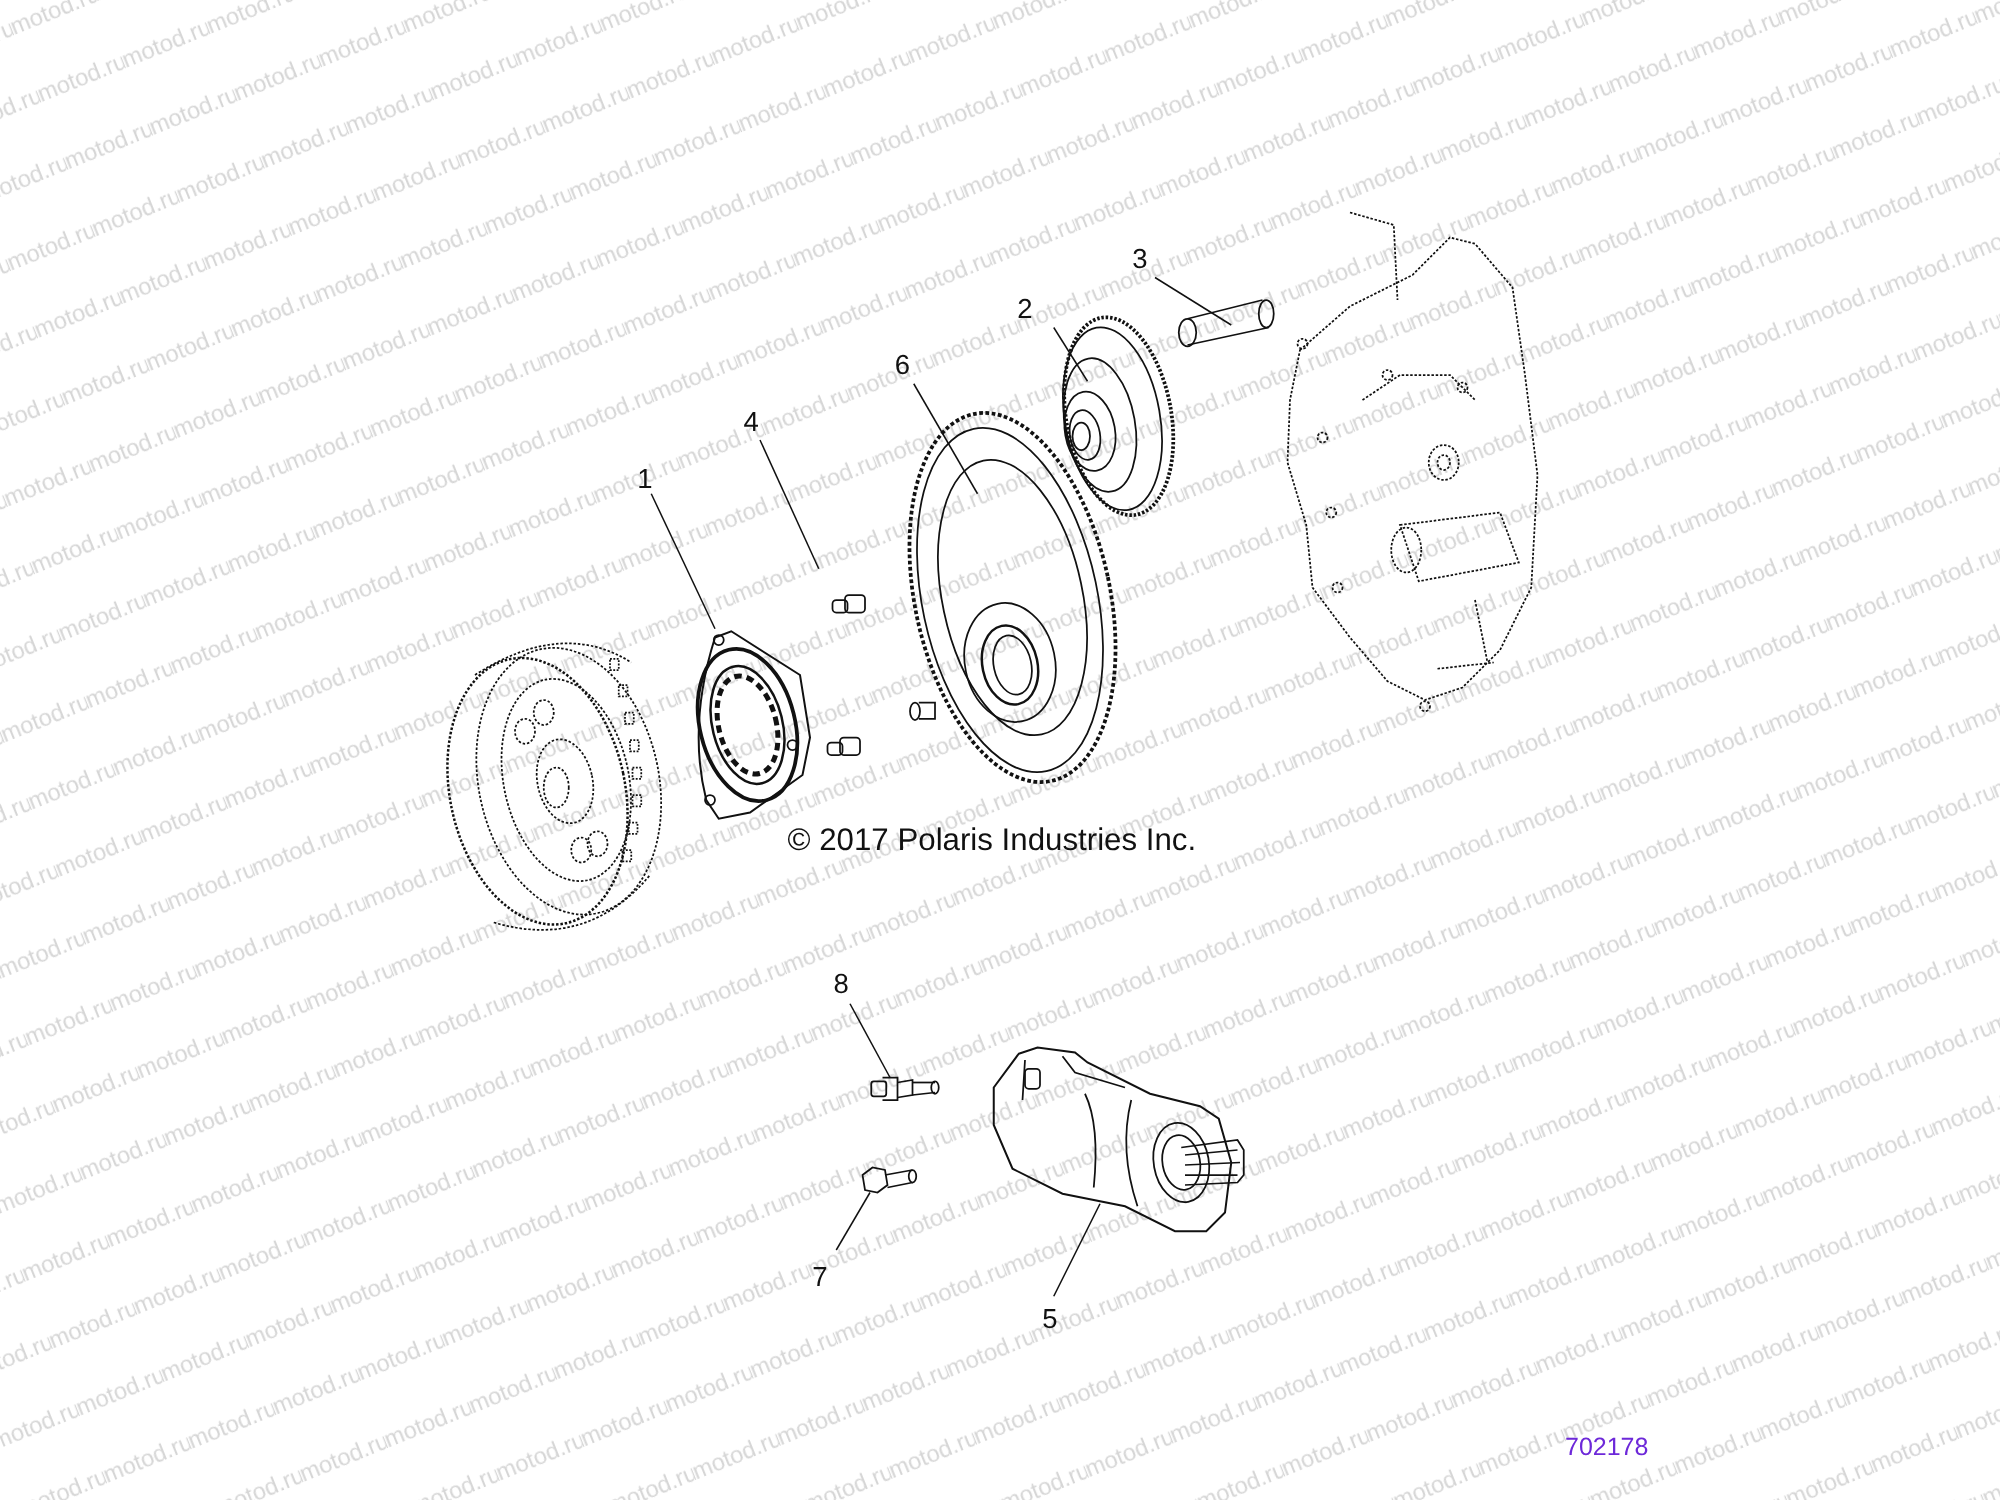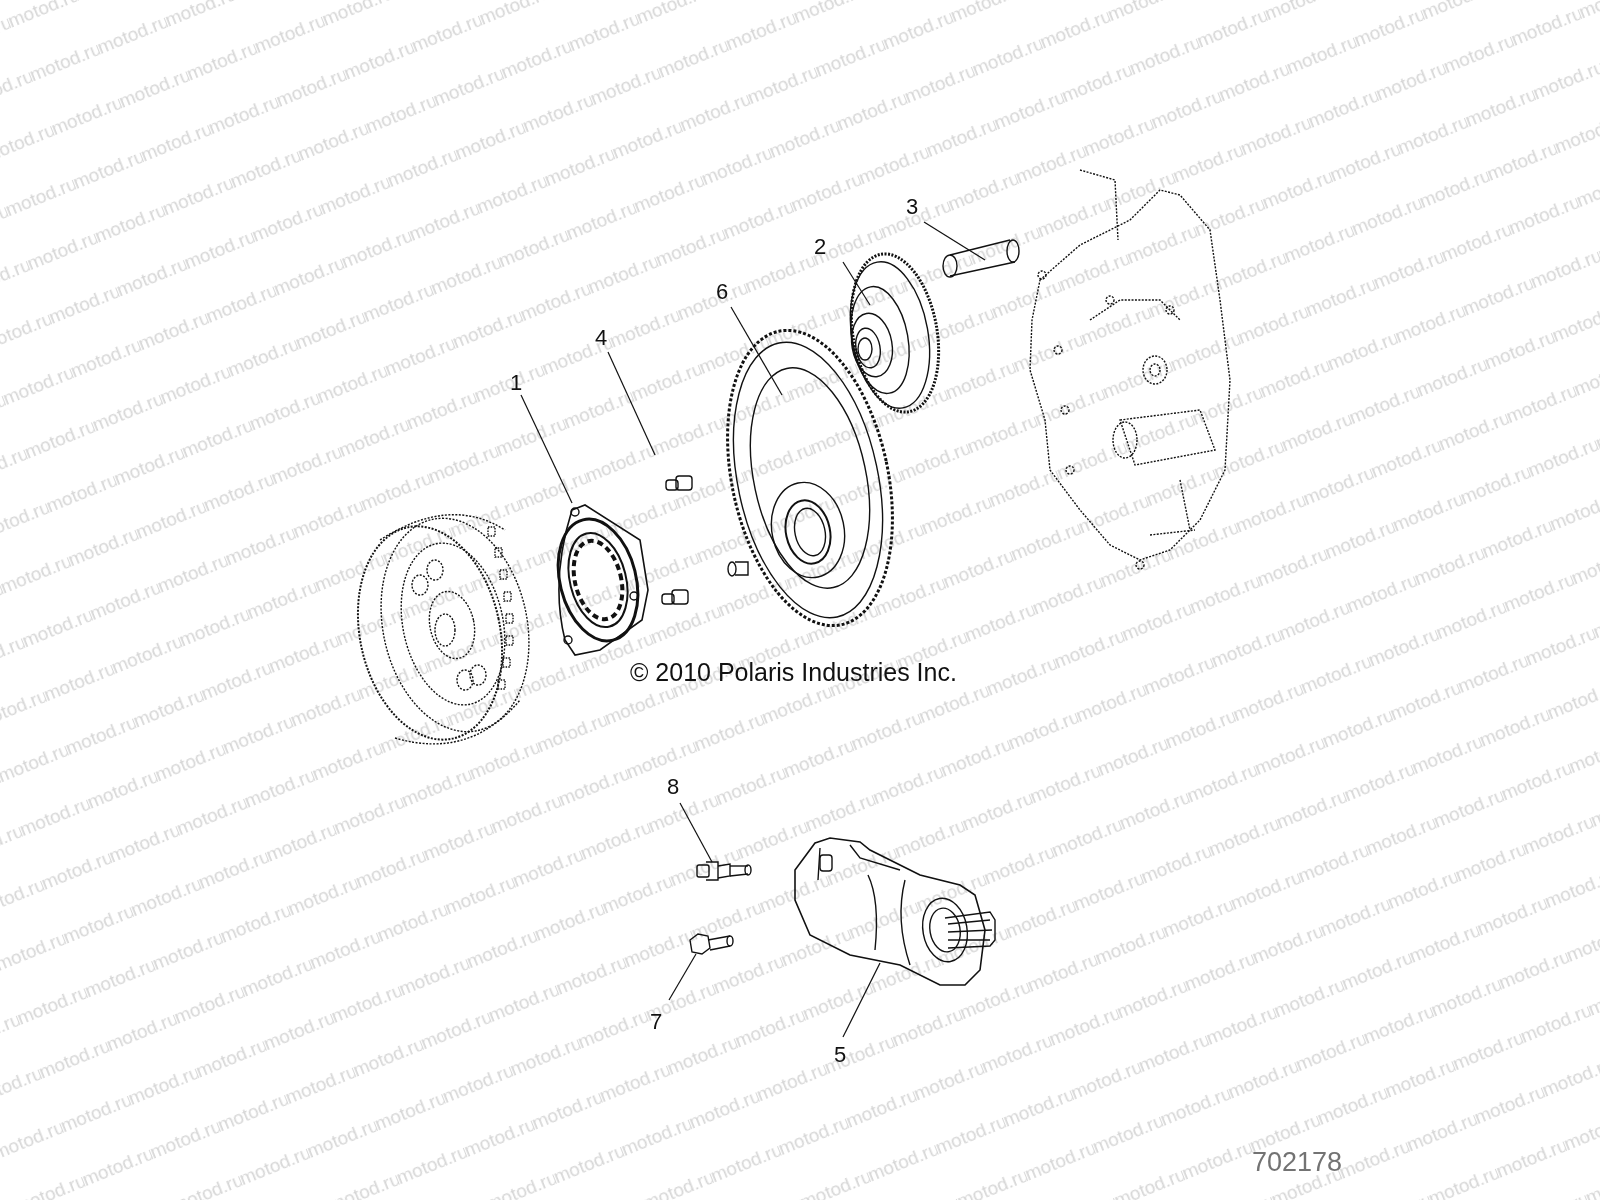--- a/index.html
+++ b/index.html
@@ -1,21 +1,21 @@
 <!DOCTYPE html>
 <html><head>
 <meta charset="utf-8">
 <style>
   html, body { margin: 0; padding: 0; background: #ffffff; }
   body { width: 1600px; height: 1200px; position: relative; overflow: hidden; font-family: "Liberation Sans", sans-serif; }
   #watermark { position: absolute; left: 0; top: 0; width: 1600px; height: 1200px; pointer-events: none; }
   #drawing { position: absolute; left: 0; top: 0; width: 1600px; height: 1200px; }
   .callout { position: absolute; font-family: "Liberation Sans", sans-serif; font-size: 22px; color: #111; line-height: 1; transform: translate(-50%, -50%); }
   .copyright { position: absolute; left: 630px; top: 658px; font-size: 25px; color: #111; white-space: nowrap; }
-  .part-number { position: absolute; left: 1252px; top: 1147px; font-size: 27px; color: #737373; }
+  .part-number { position: absolute; left: 1252px; top: 1147px; font-size: 20px; color: #6d28d9; }
 </style>
 </head>
 <body>
 
 <svg id="watermark" viewBox="0 0 1600 1200" xmlns="http://www.w3.org/2000/svg">
   <defs>
     <pattern id="wm" x="0" y="0" width="73" height="58" patternUnits="userSpaceOnUse" patternTransform="rotate(-22)">
       <text x="0" y="30" font-family="Liberation Sans, sans-serif" font-size="19" fill="#d6d6d6">motod.ru</text>
     </pattern>
   </defs>
@@ -160,14 +160,14 @@
 
 <div class="callout" style="left:516px; top:383px;">1</div>
 <div class="callout" style="left:820px; top:247px;">2</div>
 <div class="callout" style="left:912px; top:207px;">3</div>
 <div class="callout" style="left:601px; top:338px;">4</div>
 <div class="callout" style="left:840px; top:1055px;">5</div>
 <div class="callout" style="left:722px; top:292px;">6</div>
 <div class="callout" style="left:656px; top:1022px;">7</div>
 <div class="callout" style="left:673px; top:787px;">8</div>
 
-<div class="copyright">© 2010 Polaris Industries Inc.</div>
+<div class="copyright">© 2017 Polaris Industries Inc.</div>
 <div class="part-number">702178</div>
 
 </body></html>

